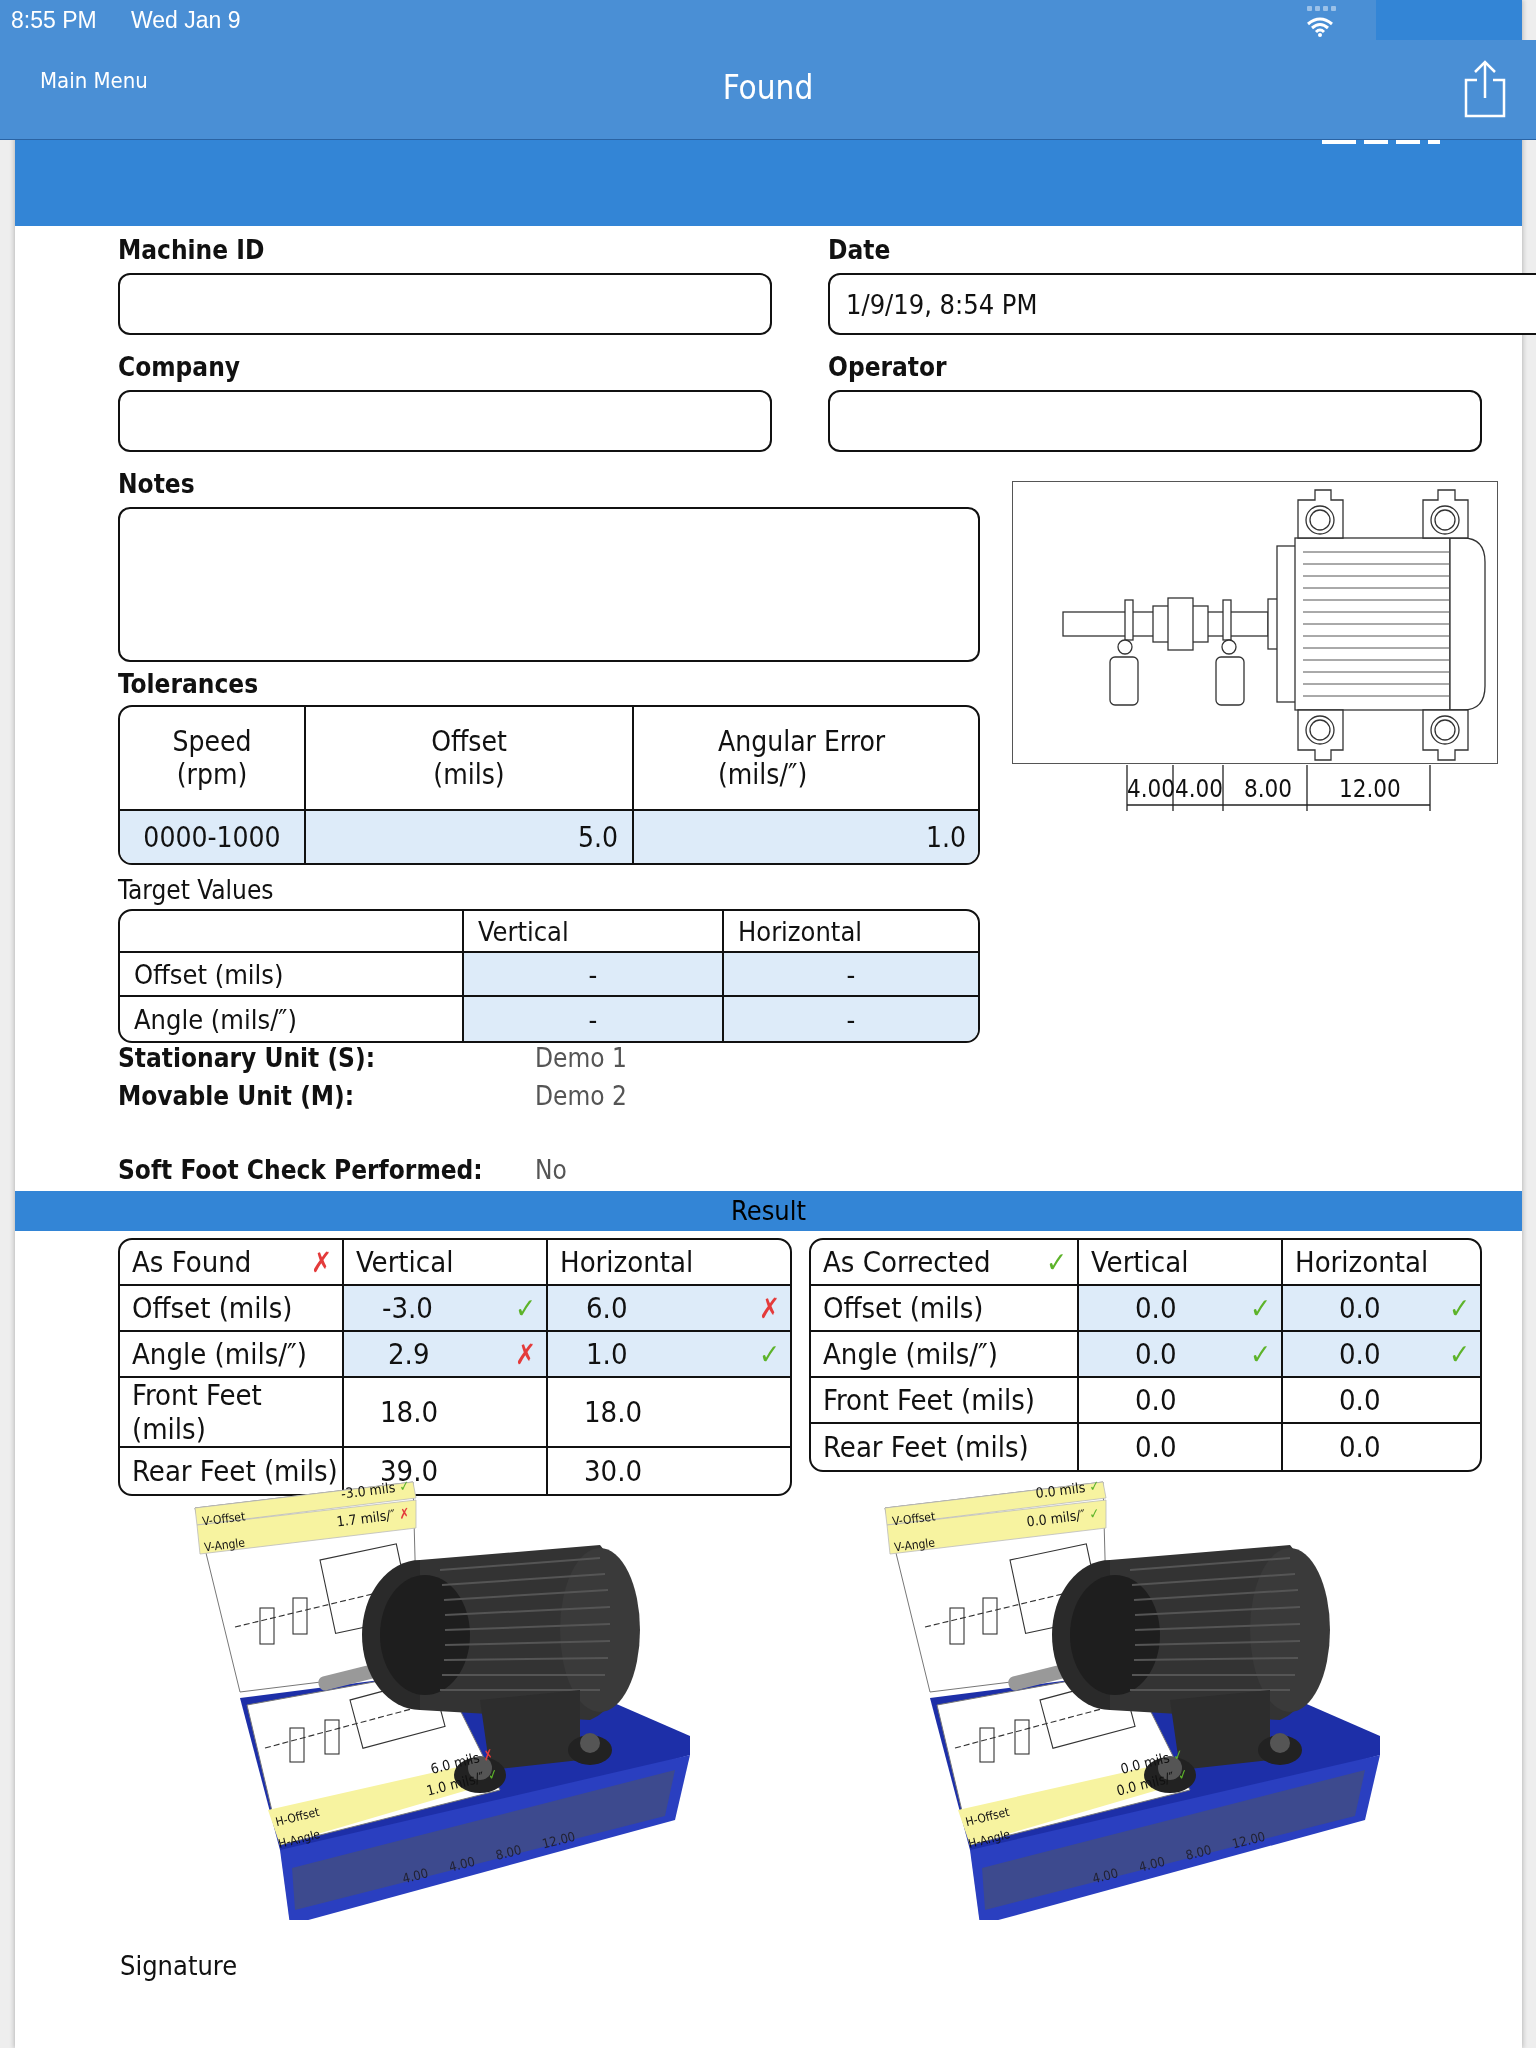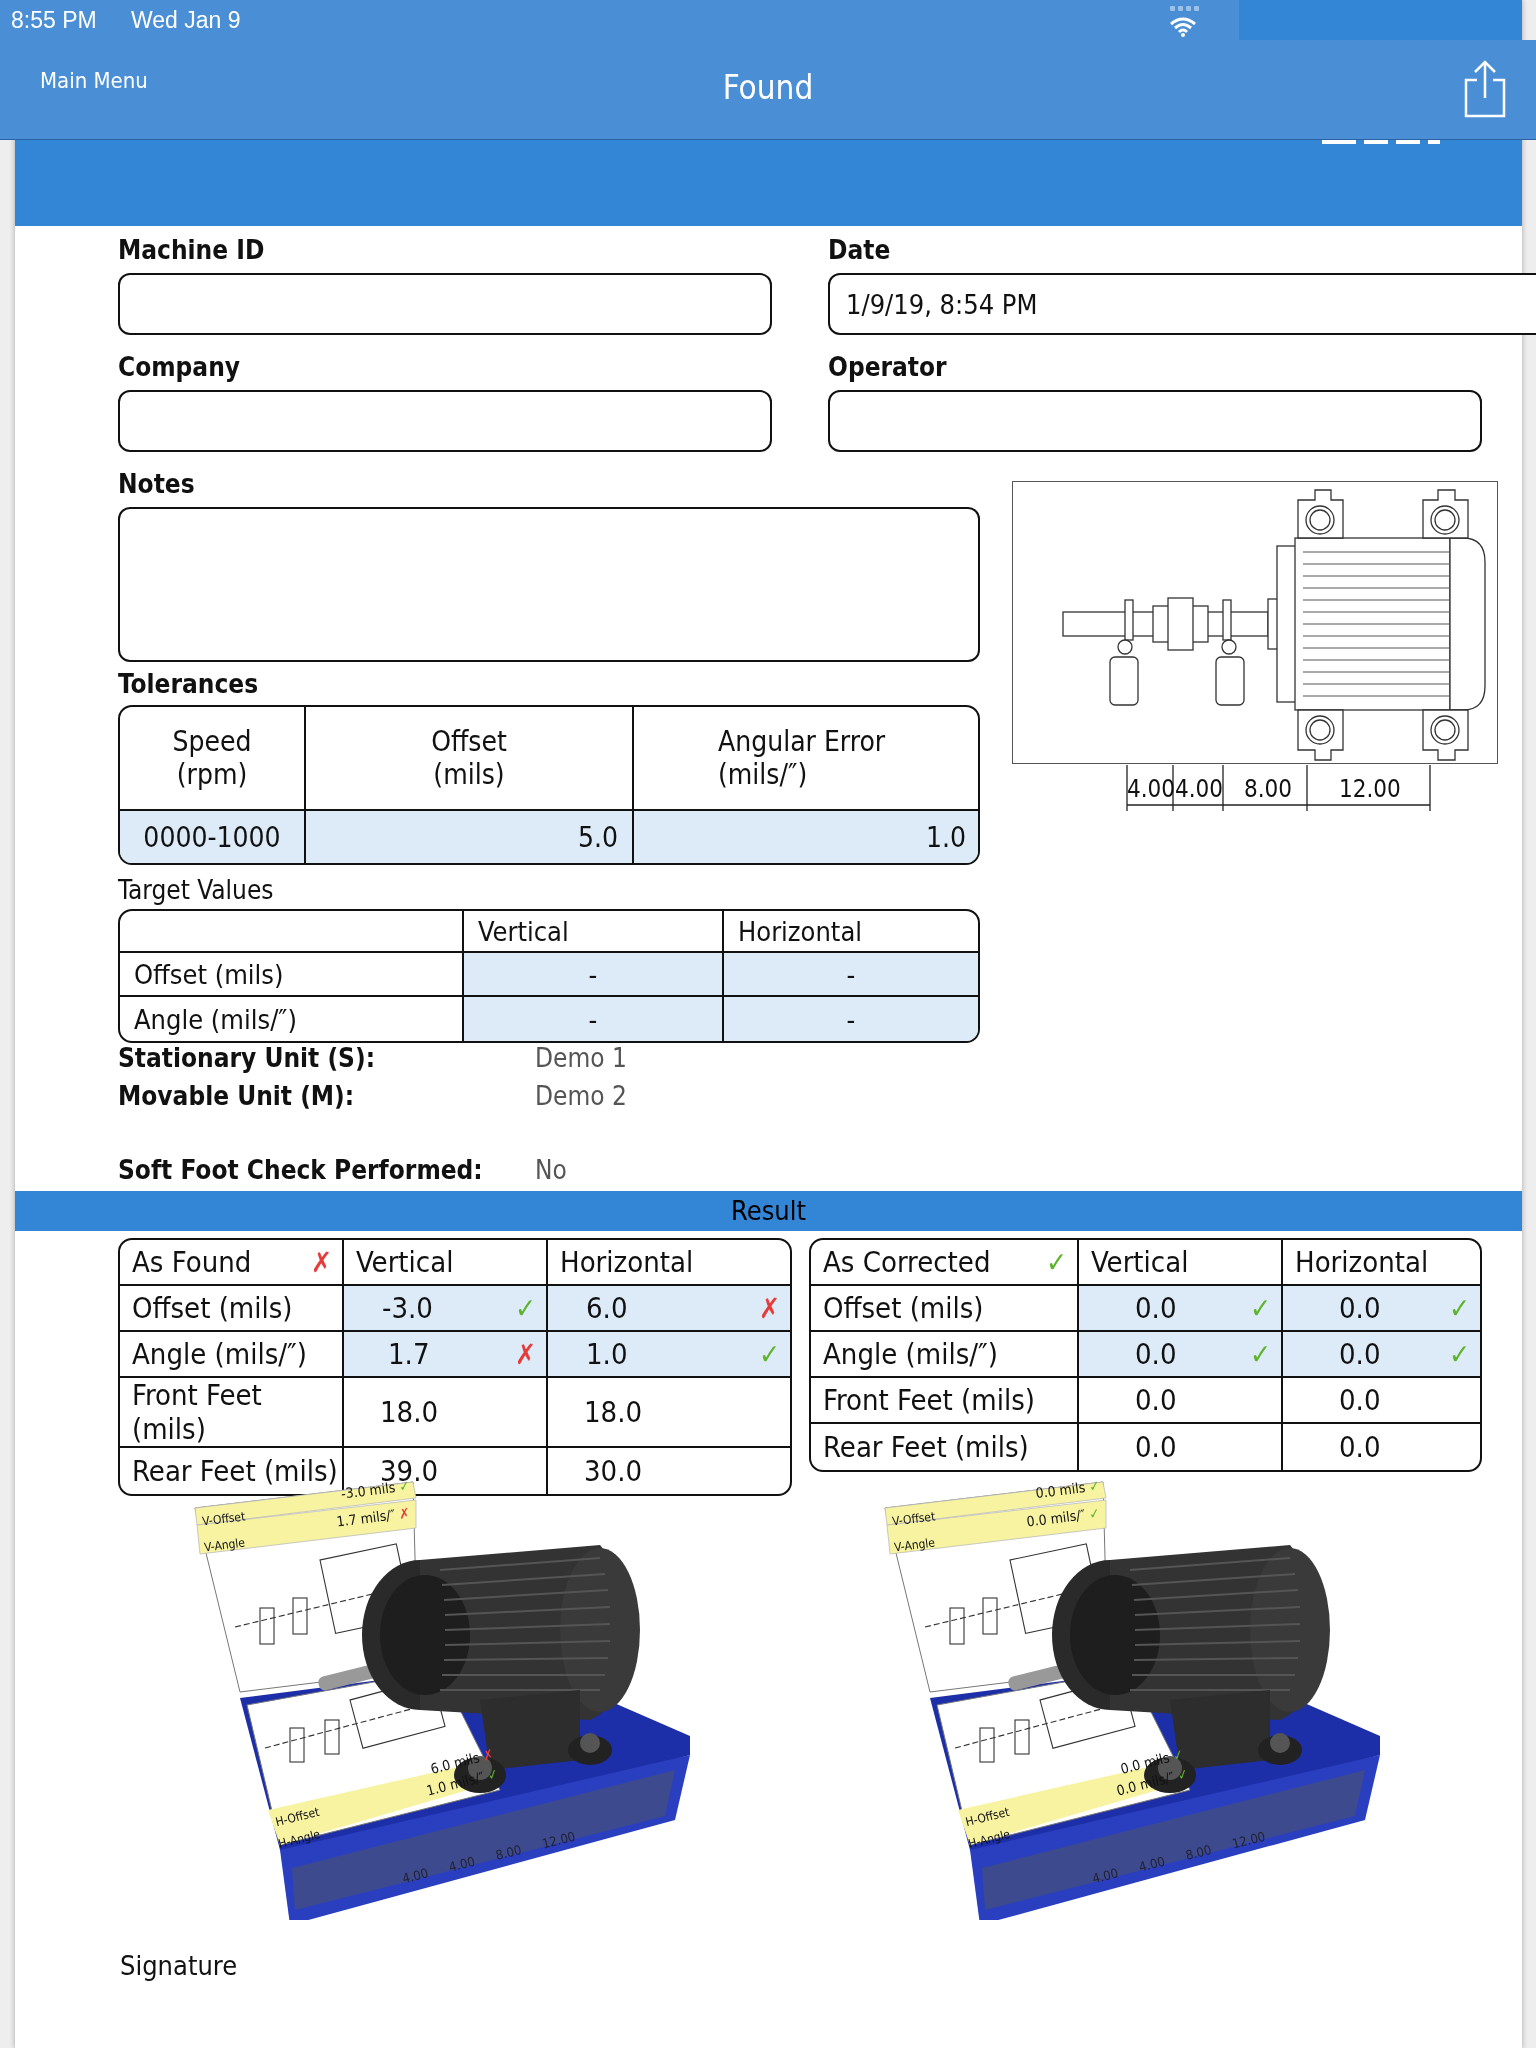--- a/index.html
+++ b/index.html
@@ -20,21 +20,21 @@
     background: #3385d6;
   }
   .logo-frag {
     position: absolute; right: 70px; top: 130px; width: 130px; height: 16px;
     display: flex; gap: 8px;
   }
   .logo-frag span { background: #fff; height: 14px; display: block; }
 
   
   .status-bar {
-    position: absolute; left: 0; top: 0; width: 1239px; height: 40px;
+    position: absolute; left: 0; top: 0; width: 1376px; height: 40px;
     background: #4a8fd5; color: #fff; font-family: "Liberation Sans", sans-serif;
     font-size: 23px; z-index: 5;
   }
   .status-time { position: absolute; left: 11px; top: 7px; }
   .status-date { position: absolute; left: 131px; top: 7px; }
   .status-right { position: absolute; right: 10px; top: 6px; display: flex; align-items: flex-start; gap: 6px; flex-direction: column; }
   .signal-dots { display: flex; gap: 3px; margin-right: 6px; }
   .signal-dots i { width: 5px; height: 5px; background: rgba(255,255,255,0.45); border-radius: 1px; display: block; }
   .battery { width: 46px; height: 22px; border: 2px solid rgba(255,255,255,0.6); border-radius: 6px; padding: 2px; position: relative; }
   .battery::after { content: ""; position: absolute; right: -6px; top: 6px; width: 3px; height: 7px; background: rgba(255,255,255,0.6); border-radius: 0 2px 2px 0; }
@@ -269,21 +269,21 @@
       <th style="width:204px;text-align:left;padding-left:12px;">Vertical</th>
       <th style="text-align:left;padding-left:12px;">Horizontal</th>
     </tr>
     <tr style="height:46px;">
       <td style="padding-left:12px;">Offset (mils)</td>
       <td class="blue val"><span>-3.0</span><span class="mark ok">✓</span></td>
       <td class="blue val"><span>6.0</span><span class="mark bad">✗</span></td>
     </tr>
     <tr style="height:46px;">
       <td style="padding-left:12px;">Angle (mils/″)</td>
-      <td class="blue val" style="padding-left:44px;"><span>1.7</span><span class="mark bad">✗</span></td>
+      <td class="blue val" style="padding-left:44px;"><span>2.9</span><span class="mark bad">✗</span></td>
       <td class="blue val"><span>1.0</span><span class="mark ok">✓</span></td>
     </tr>
     <tr style="height:46px;">
       <td style="padding-left:12px;">Front Feet (mils)</td>
       <td style="padding-left:36px;">18.0</td>
       <td style="padding-left:36px;">18.0</td>
     </tr>
     <tr style="height:46px;">
       <td style="padding-left:12px;">Rear Feet (mils)</td>
       <td style="padding-left:36px;">39.0</td>

